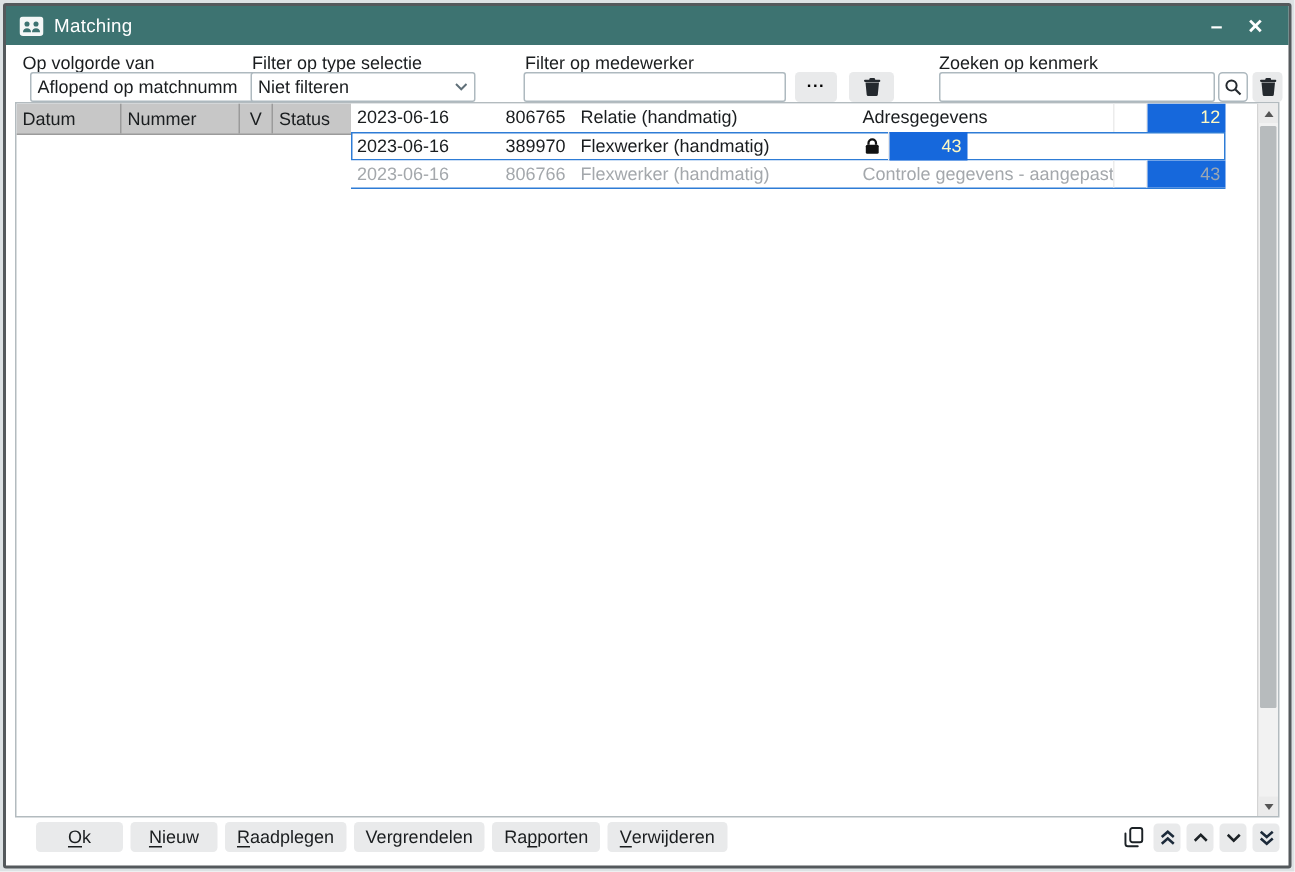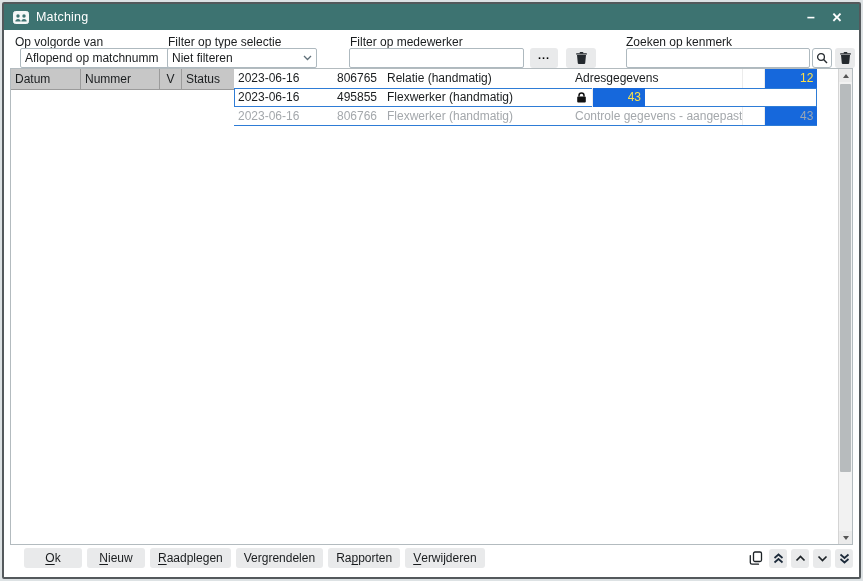--- a/index.html
+++ b/index.html
@@ -39,21 +39,21 @@
   .hcell{border-right:1px solid #9b9b9b;line-height:20px;padding-left:4px;overflow:hidden;white-space:nowrap}
   .hcell:last-child{border-right:none}
   .trow{display:flex;height:19px;flex:none;align-items:stretch;background:#fff}
   .trow .c{line-height:18px;padding-left:4px;overflow:hidden;white-space:nowrap}
   .col-datum{width:70px;flex:none}
   .col-nummer{width:79px;flex:none;text-align:right;padding-right:6px}
   .col-type{width:188px;flex:none}
   .col-kenmerk{flex:1}
   .col-v{width:22px;flex:none;text-align:center;padding-left:0!important;display:flex;align-items:center;justify-content:center}
   .col-status{width:52px;flex:none;text-align:right;padding-right:4px}
-  .trow .col-status{background:var(--status-blue);color:#fde047}
+  .trow .col-status{background:var(--status-blue);color:#fef9c3}
   .trow .col-kenmerk,.trow .col-v{border-right:1px solid #ececec}
   .trow.selected{box-shadow:inset 0 0 0 1px var(--sel-border)}
   .trow.inactive{color:var(--inactive)}
   .trow.inactive .col-status{color:#9aa6b4}
   .trow.underlined{border-bottom:1px solid var(--sel-border)}
   
   .vscroll{width:14px;flex:none;background:#f2f2f2;border-left:1px solid #d4d4d4;position:relative}
   .sb-arrow{position:absolute;left:0;width:13px;height:13px;background:#ebebeb;display:flex;align-items:center;justify-content:center}
   .sb-arrow.up{top:0}
   .sb-arrow.down{bottom:0}
@@ -164,21 +164,21 @@
           <div class="trow">
             <div class="c col-datum">2023-06-16</div>
             <div class="c col-nummer">806765</div>
             <div class="c col-type">Relatie (handmatig)</div>
             <div class="c col-kenmerk">Adresgegevens</div>
             <div class="c col-v"></div>
             <div class="c col-status">12</div>
           </div>
           <div class="trow selected">
             <div class="c col-datum">2023-06-16</div>
-            <div class="c col-nummer">495855</div>
+            <div class="c col-nummer">389970</div>
             <div class="c col-type">Flexwerker (handmatig)</div>
             <div class="c col-v">
               <svg width="11" height="11" viewBox="0 0 11 11">
                 <rect x="1.2" y="4.5" width="8.6" height="6" rx="1" fill="#111"></rect>
                 <path d="M3 4.5V3.4a2.5 2.5 0 0 1 5 0v1.1" fill="none" stroke="#111" stroke-width="1.5"></path>
               </svg>
             </div>
             <div class="c col-status">43</div>
           </div>
           <div class="trow inactive underlined">

